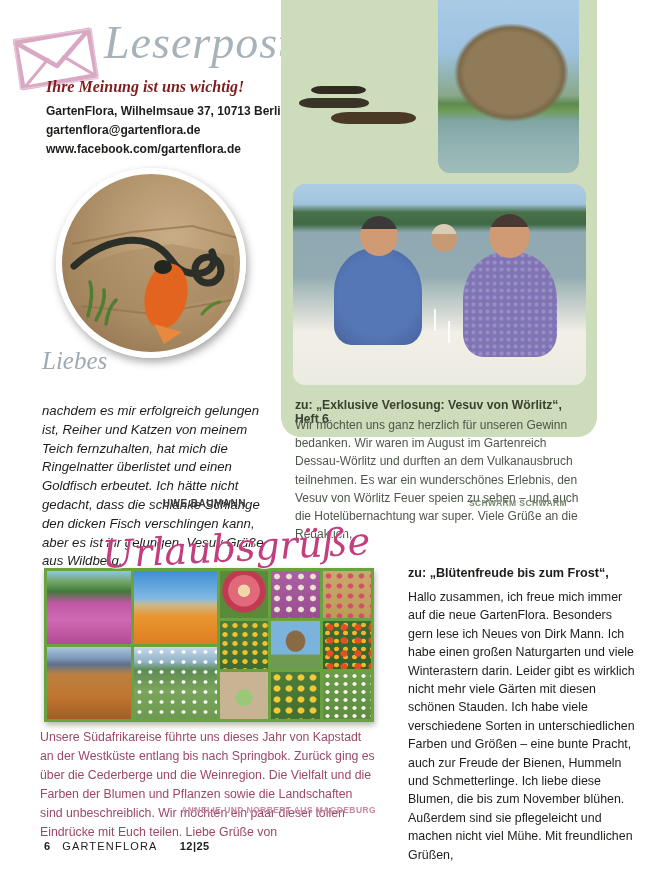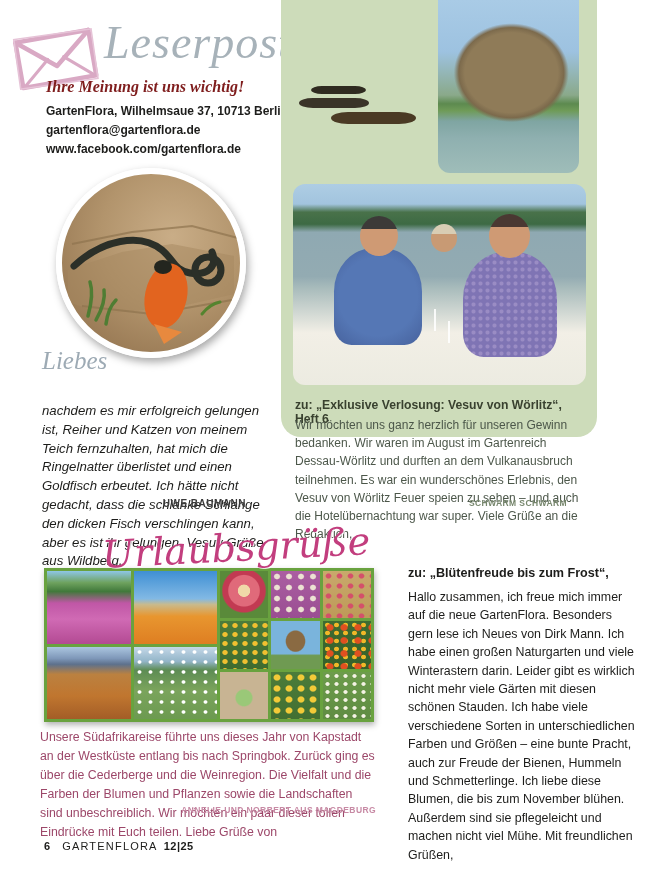--- a/index.html
+++ b/index.html
@@ -136,21 +136,21 @@
     font-size:8.5px;font-weight:bold;letter-spacing:.4px;color:#c789a4;
   }
   
   .right-col{position:absolute;left:408px;top:564px;width:232px;}
   .rc-heading{font-size:12.6px;font-weight:bold;line-height:18px;color:#1d1d1b;}
   .rc-body{margin-top:6px;font-size:12.4px;line-height:18.4px;color:#1d1d1b;}
   
   .footer{position:absolute;left:44px;top:840px;font-size:11px;display:flex;align-items:baseline;}
   .footer .pnum{font-weight:bold;}
   .footer .mag{margin-left:12px;letter-spacing:1.2px;}
-  .footer .issue{font-weight:bold;margin-left:6px;letter-spacing:.5px;}
+  .footer .issue{font-weight:bold;margin-left:22px;letter-spacing:.5px;}
 </style>
 </head>
 <body>
 
 <div class="page">
 
   <div class="envelope">
     <svg viewBox="0 0 100 92">
       <g fill="none" stroke="#d9a9c4" stroke-width="4.5" stroke-linecap="round" stroke-linejoin="round" transform="rotate(-10 50 48)">
         <rect x="13" y="24" width="74" height="46"></rect>

